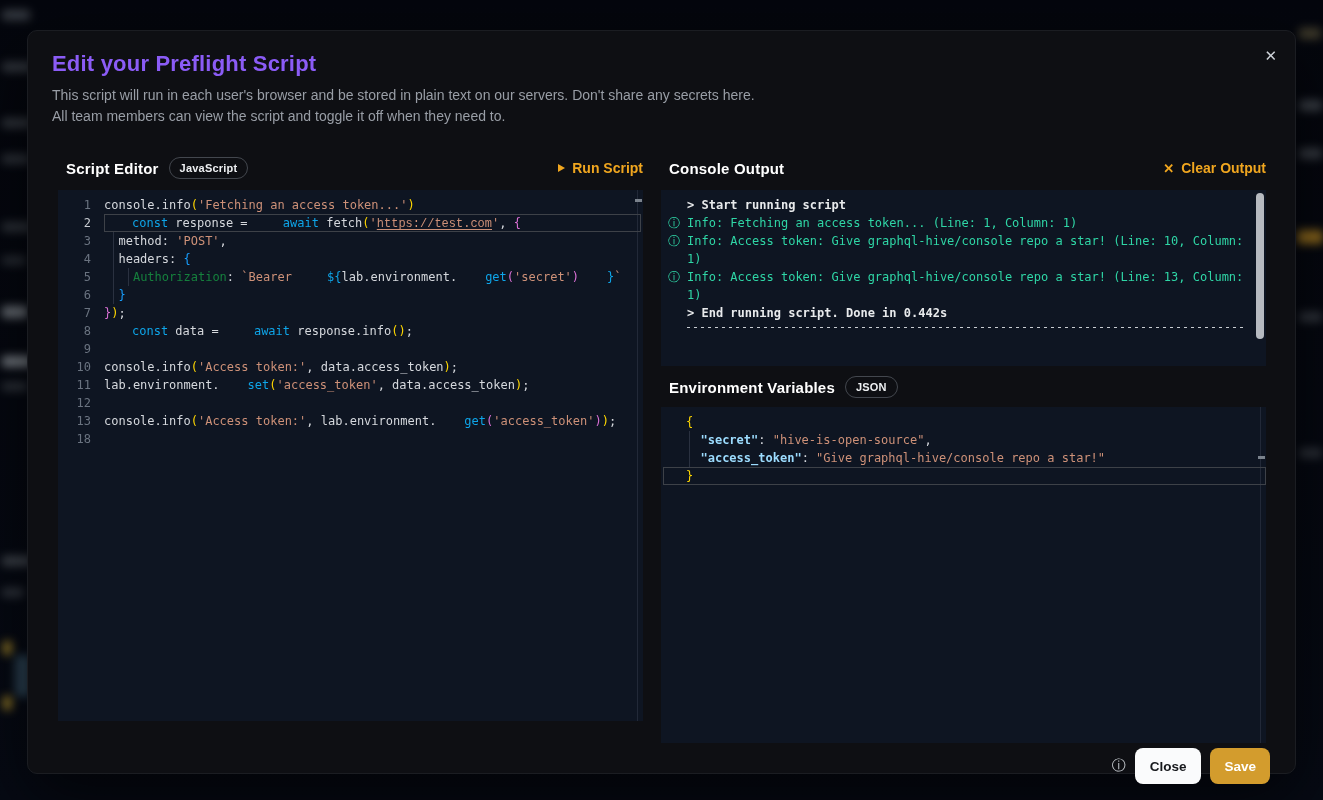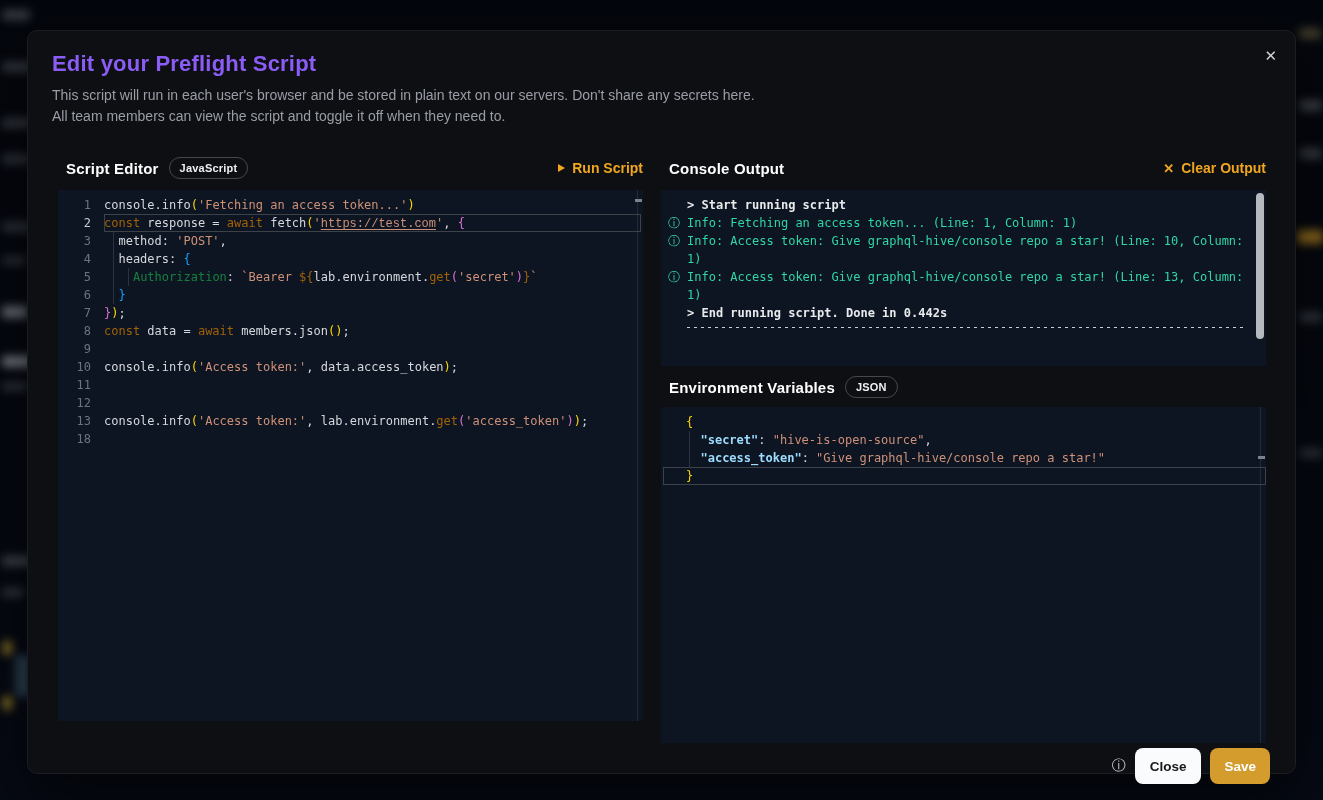--- a/index.html
+++ b/index.html
@@ -61,21 +61,21 @@
   .gutter { flex:0 0 46px; padding-right:13px; text-align:right; color:#6a7380; }
   .code-line.current .gutter { color:#c9cdd3; }
   .code-line.current::after {
     content:""; position:absolute; top:0; bottom:0; left:46px; right:2px;
     border:1px solid #3d4148; pointer-events:none;
   }
   .env-line { padding-left:25px; }
   .env-line.current::after { left:2px; right:0; }
 
   .tk-d   { color:#d5d8dd; }
-  .tk-kw  { color:#a16207; }
+  .tk-kw  { color:#0ea5e9;margin-left:28px; }
   .tk-str { color:#ce9178; }
   .tk-link{ color:#ce9178; text-decoration:underline; text-underline-offset:2px;font-family:Liberation Mono, monospace; }
   .tk-teal{ color:#15803d; }
   .tk-key { color:#9cdcfe; font-weight:700; }
   .tk-b1  { color:#ffd700; }
   .tk-b2  { color:#da70d6; }
   .tk-b3  { color:#179fff; }
 
   .guide { position:absolute; width:1px; background:#2a3140; pointer-events:none; }
   .ruler-border { position:absolute; top:0; bottom:0; right:5px; width:1px; background:#222938; }
@@ -149,24 +149,24 @@
         <div class="guide" style="left:70px;top:78px;height:18px"></div>
         <div class="ruler-border"></div>
         <div class="ruler-marker" style="top:9px"></div>
       <div class="code-line"><span class="gutter">1</span><span><span class="tk-d">console.info</span><span class="tk-b1">(</span><span class="tk-str">'Fetching an access token...'</span><span class="tk-b1">)</span></span></div>
           <div class="code-line current"><span class="gutter">2</span><span><span class="tk-kw">const</span><span class="tk-d"> response = </span><span class="tk-kw">await</span><span class="tk-d"> fetch</span><span class="tk-b1">(</span><span class="tk-str">'</span><span class="tk-link">https://test.com</span><span class="tk-str">'</span><span class="tk-d">, </span><span class="tk-b2">{</span></span></div>
           <div class="code-line"><span class="gutter">3</span><span><span class="tk-d">  method: </span><span class="tk-str">'POST'</span><span class="tk-d">,</span></span></div>
           <div class="code-line"><span class="gutter">4</span><span><span class="tk-d">  headers: </span><span class="tk-b3">{</span></span></div>
           <div class="code-line"><span class="gutter">5</span><span><span class="tk-d">    </span><span class="tk-teal">Authorization</span><span class="tk-d">: </span><span class="tk-str">`Bearer </span><span class="tk-kw">${</span><span class="tk-d">lab.environment.</span><span class="tk-kw">get</span><span class="tk-b2">(</span><span class="tk-str">'secret'</span><span class="tk-b2">)</span><span class="tk-kw">}</span><span class="tk-str">`</span></span></div>
           <div class="code-line"><span class="gutter">6</span><span><span class="tk-b3">  }</span></span></div>
           <div class="code-line"><span class="gutter">7</span><span><span class="tk-b2">}</span><span class="tk-b1">)</span><span class="tk-d">;</span></span></div>
-          <div class="code-line"><span class="gutter">8</span><span><span class="tk-kw">const</span><span class="tk-d"> data = </span><span class="tk-kw">await</span><span class="tk-d"> members.json</span><span class="tk-b1">(</span><span class="tk-b1">)</span><span class="tk-d">;</span></span></div>
+          <div class="code-line"><span class="gutter">8</span><span><span class="tk-kw">const</span><span class="tk-d"> data = </span><span class="tk-kw">await</span><span class="tk-d"> response.info</span><span class="tk-b1">(</span><span class="tk-b1">)</span><span class="tk-d">;</span></span></div>
           <div class="code-line"><span class="gutter">9</span><span></span></div>
           <div class="code-line"><span class="gutter">10</span><span><span class="tk-d">console.info</span><span class="tk-b1">(</span><span class="tk-str">'Access token:'</span><span class="tk-d">, data.access_token</span><span class="tk-b1">)</span><span class="tk-d">;</span></span></div>
-          <div class="code-line"><span class="gutter">11</span></div>
+          <div class="code-line"><span class="gutter">11</span><span><span class="tk-d">lab.environment.</span><span class="tk-kw">set</span><span class="tk-b1">(</span><span class="tk-str">'access_token'</span><span class="tk-d">, data.access_token</span><span class="tk-b1">)</span><span class="tk-d">;</span></span></div>
           <div class="code-line"><span class="gutter">12</span><span></span></div>
           <div class="code-line"><span class="gutter">13</span><span><span class="tk-d">console.info</span><span class="tk-b1">(</span><span class="tk-str">'Access token:'</span><span class="tk-d">, lab.environment.</span><span class="tk-kw">get</span><span class="tk-b2">(</span><span class="tk-str">'access_token'</span><span class="tk-b2">)</span><span class="tk-b1">)</span><span class="tk-d">;</span></span></div>
           <div class="code-line"><span class="gutter">18</span><span></span></div>
         </div>
     </div>
 
     <div class="panel-right">
       <div class="panel-header">
         <span class="panel-title">Console Output</span>
         <button class="accent-btn">

